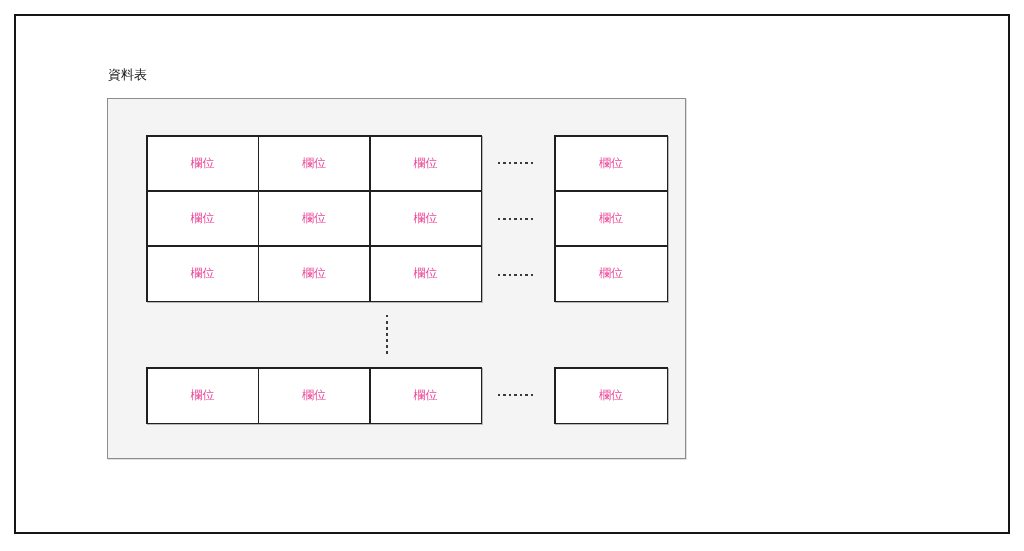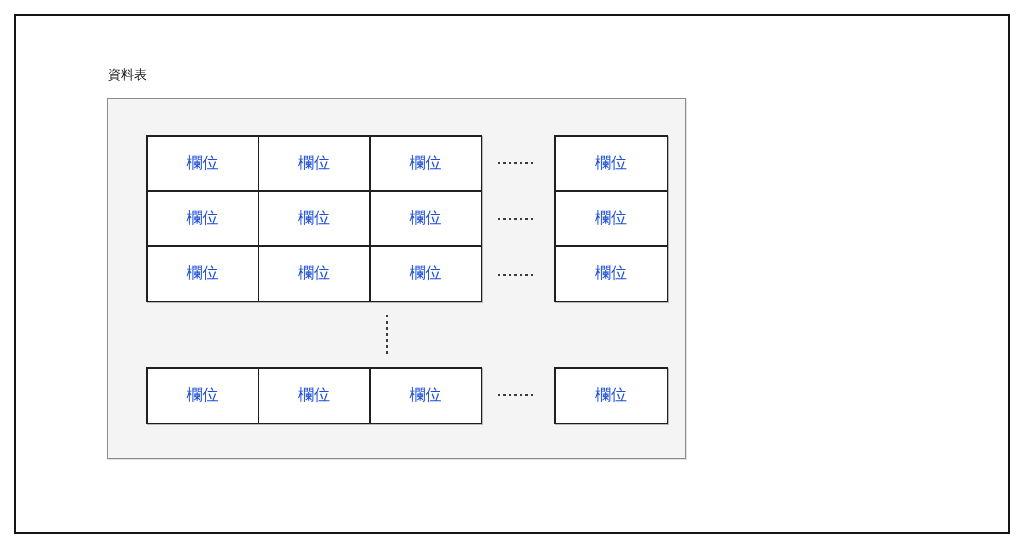--- a/index.html
+++ b/index.html
@@ -41,22 +41,22 @@
   }
   .grid-main   { left: 38px;  top: 36px;  width: 336px; height: 167px; grid-template-columns: repeat(3,1fr); grid-template-rows: repeat(3,1fr); }
   .grid-right  { left: 446px; top: 36px;  width: 114px; height: 167px; grid-template-columns: 1fr; grid-template-rows: repeat(3,1fr); }
   .grid-bottom { left: 38px;  top: 268px; width: 336px; height: 57px;  grid-template-columns: repeat(3,1fr); grid-template-rows: 1fr; }
   .grid-bottom-right { left: 446px; top: 268px; width: 114px; height: 57px; grid-template-columns: 1fr; grid-template-rows: 1fr; }
   .cell {
     background: #ffffff;
     display: flex;
     align-items: center;
     justify-content: center;
-    font-size: 16px;
-    color: #1d4ed8;
+    font-size: 12px;
+    color: #ec4899;
   }
   .h-dots {
     position: absolute;
     left: 390px;
     width: 38px; height: 2px;
     background: repeating-linear-gradient(90deg, #3a3a3a 0 2.5px, transparent 2.5px 5.5px);
   }
   .h-dots.r1 { top: 63px; }
   .h-dots.r2 { top: 119px; }
   .h-dots.r3 { top: 175px; }

